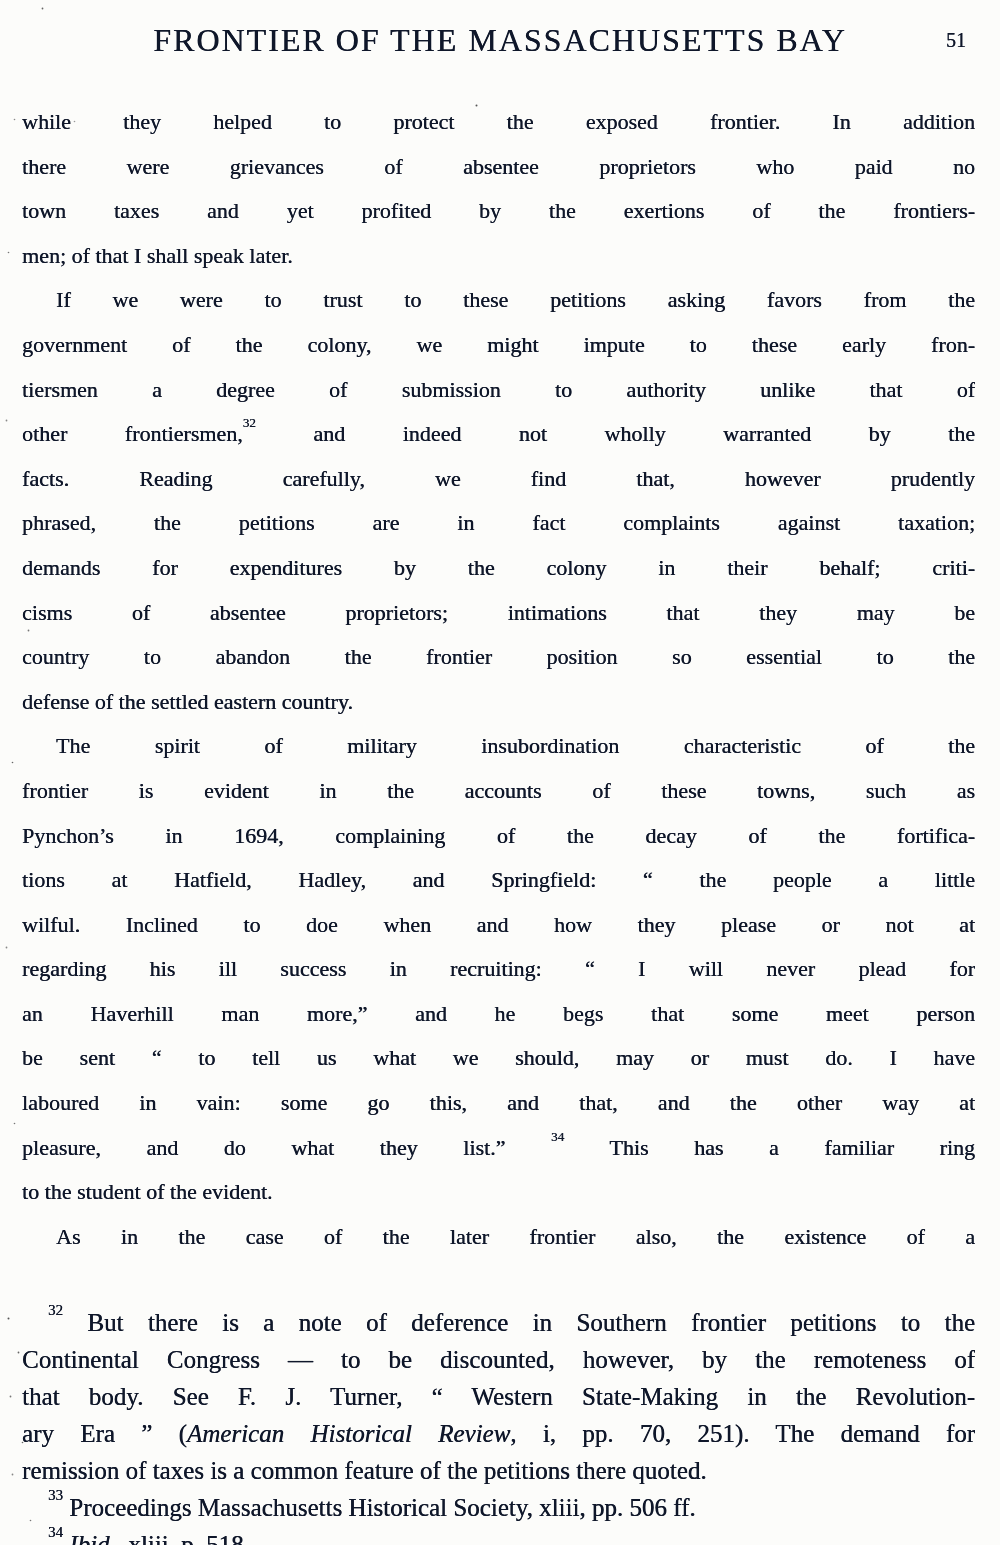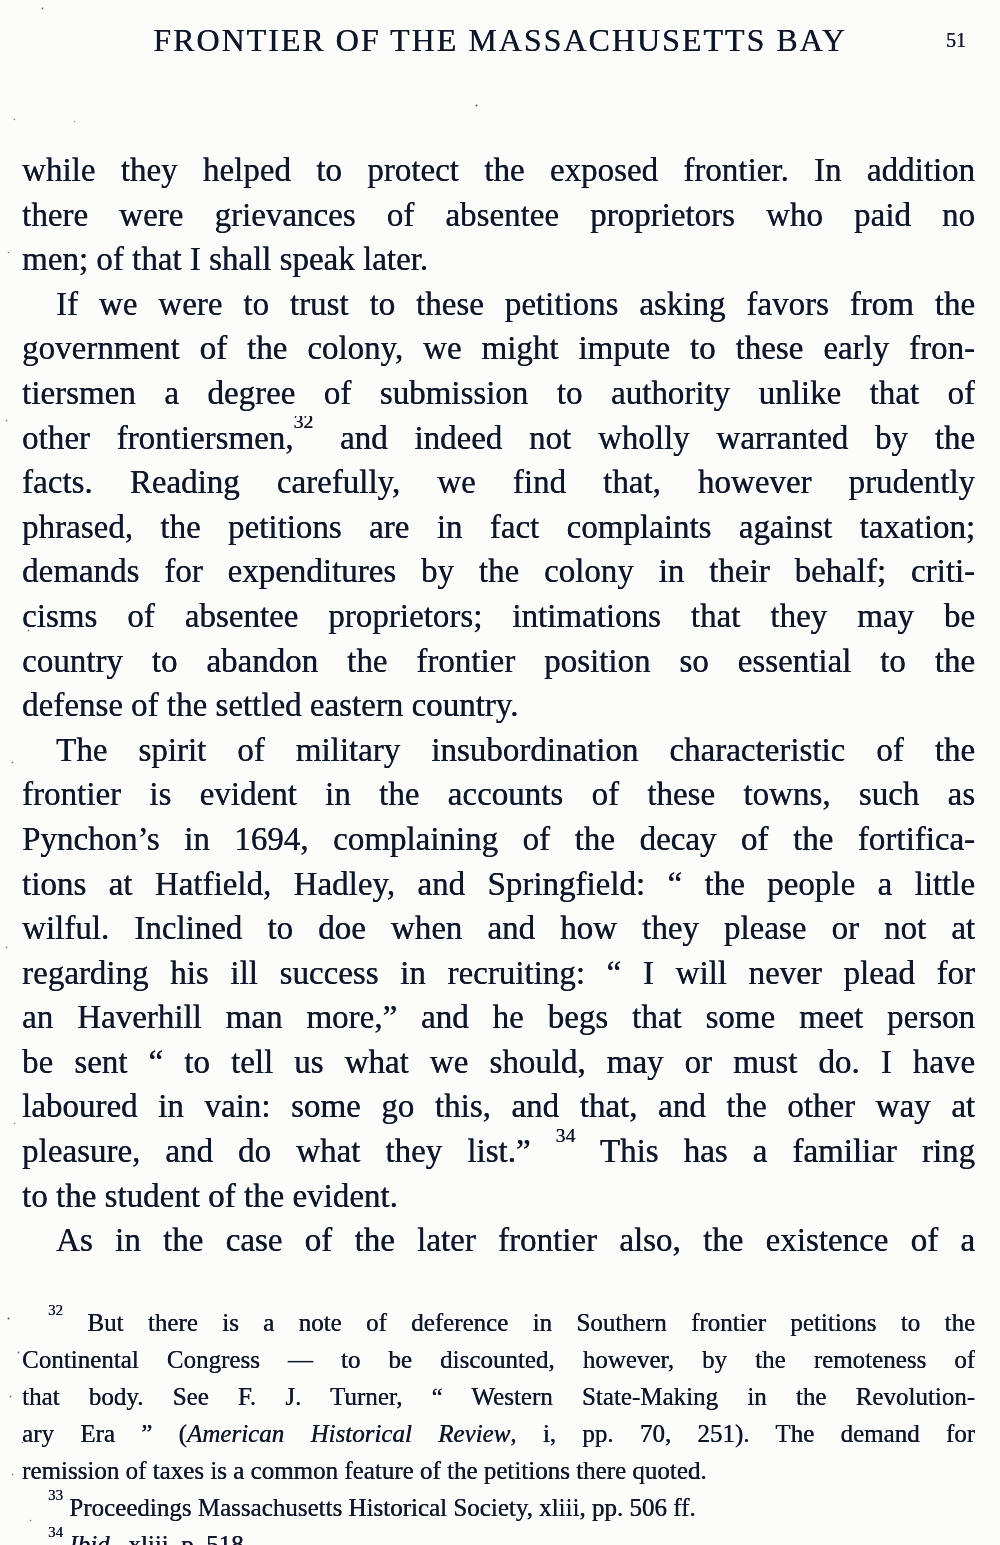--- a/index.html
+++ b/index.html
@@ -20,21 +20,21 @@
     letter-spacing:2px;
     white-space:nowrap;
   }
   .page-number{
     position:absolute;right:34px;top:0;
     font-size:20px;line-height:40px;
   }
   
   .body{
     position:absolute;left:22px;top:100px;width:953px;
-    font-size:33px;line-height:44.6px;margin-top:48px;
+    font-size:22px;line-height:44.6px;
   }
   .fn{
     position:absolute;left:22px;top:1304px;width:953px;
     font-size:25px;line-height:37px;
   }
   .line{
     text-align:justify;
     overflow:hidden;
   }
   .body .line{height:44.6px;}
@@ -81,20 +81,21 @@
 
   <div class="header">
     <div class="header-title">FRONTIER OF THE MASSACHUSETTS BAY</div>
     <div class="page-number">51</div>
   </div>
 
   <div class="body">
     <div>
       <div class="line just">while they helped to protect the exposed frontier. In addition</div>
       <div class="line just">there were grievances of absentee proprietors who paid no</div>
+      <div class="line just">town taxes and yet profited by the exertions of the frontiers-</div>
       <div class="line last">men; of that I shall speak later.</div>
     </div>
     <div>
       <div class="line just ind">If we were to trust to these petitions asking favors from the</div>
       <div class="line just">government of the colony, we might impute to these early fron-</div>
       <div class="line just">tiersmen a degree of submission to authority unlike that of</div>
       <div class="line just"><span>other frontiersmen,</span><sup>32</sup><span> and indeed not wholly warranted by the</span></div>
       <div class="line just">facts. Reading carefully, we find that, however prudently</div>
       <div class="line just">phrased, the petitions are in fact complaints against taxation;</div>
       <div class="line just">demands for expenditures by the colony in their behalf; criti-</div>

